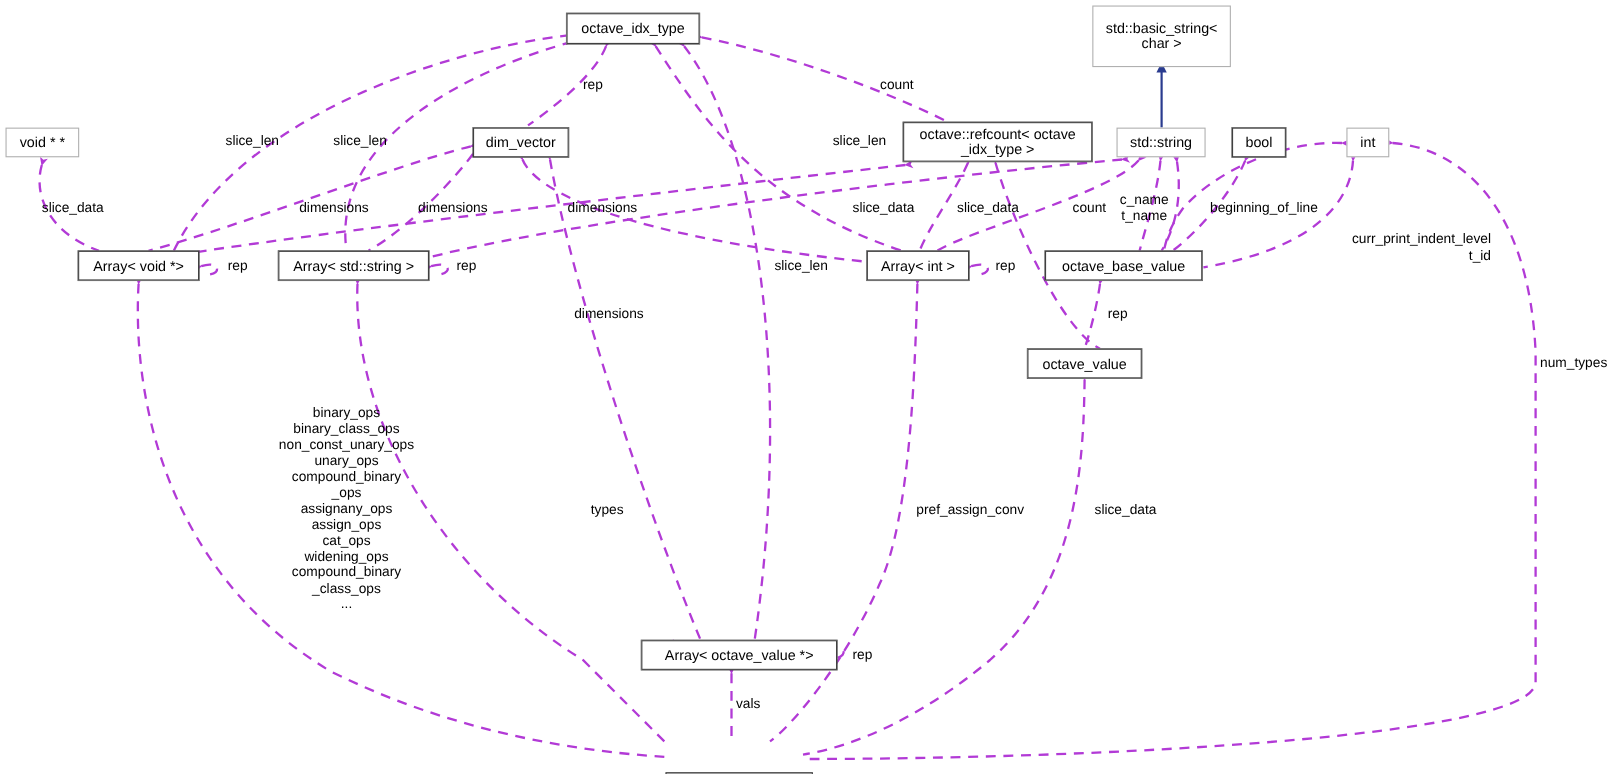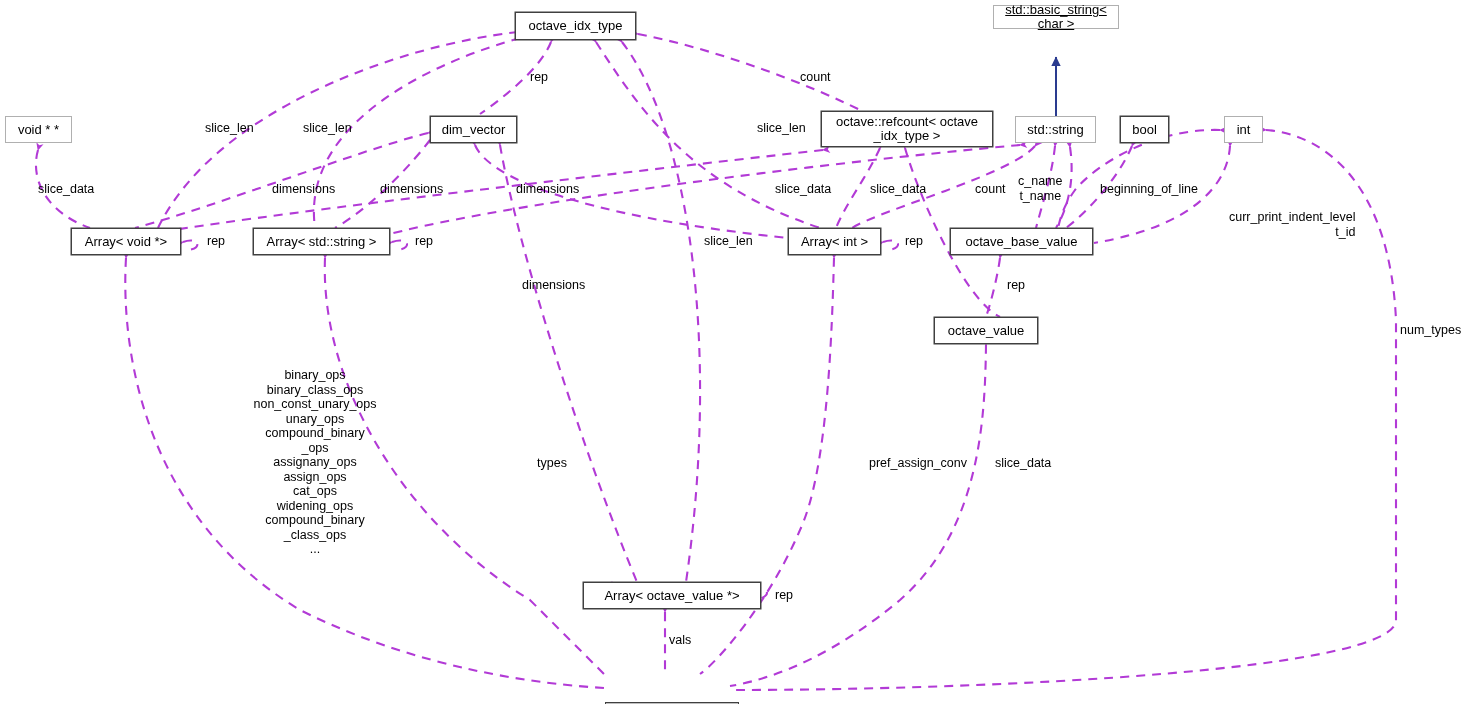--- a/index.html
+++ b/index.html
@@ -148,21 +148,21 @@
     <g fill="none" stroke="#2a3b8f" stroke-width="2">
 
       <path d="M1056,116 L1056,57" marker-end="url(#ahi)"></path>
     </g>
   </svg>
 
   <div class="node solid" style="left:515px;top:12px;width:121px;height:28px;">
     <span class="nlabel">octave_idx_type</span>
   </div>
 
-  <div class="node faint" style="left:993px;top:5px;width:126px;height:24px;text-decoration:underline;">
+  <div class="node faint" style="left:993px;top:5px;width:126px;height:56px;">
     <span class="nlabel" style="white-space:pre-line;">std::basic_string&lt;
 char &gt;</span>
   </div>
 
   <div class="node faint" style="left:5px;top:116px;width:67px;height:27px;">
     <span class="nlabel">void * *</span>
   </div>
 
   <div class="node solid" style="left:430px;top:116px;width:87px;height:27px;align-items:center;">
     <span class="nlabel">dim_vector</span>
@@ -244,18 +244,18 @@
 compound_binary
 _ops
 assignany_ops
 assign_ops
 cat_ops
 widening_ops
 compound_binary
 _class_ops
 ...</div>
   <div class="edge-label left" style="left:537px;top:456px;">types</div>
-  <div class="edge-label left" style="left:833px;top:456px;margin-left:36px;">pref_assign_conv</div>
+  <div class="edge-label left" style="left:833px;top:456px;">pref_assign_conv</div>
   <div class="edge-label left" style="left:995px;top:456px;">slice_data</div>
   <div class="edge-label left" style="left:775px;top:588px;">rep</div>
   <div class="edge-label left" style="left:669px;top:633px;">vals</div>
 
 </div>
 
 </body></html>

